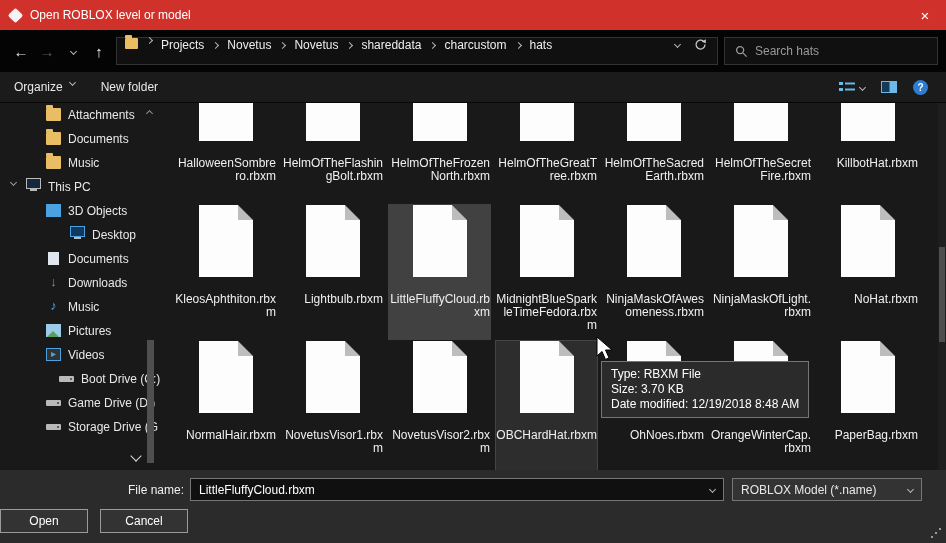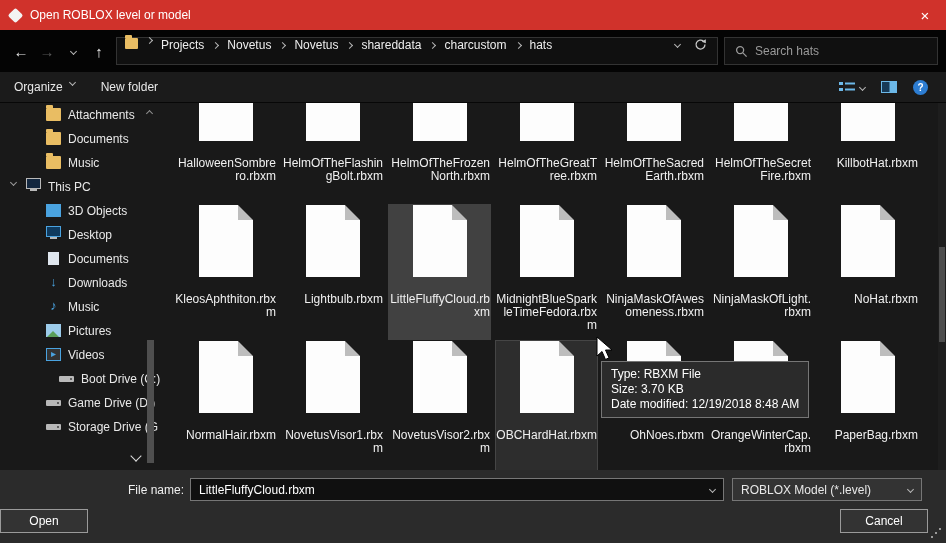--- a/index.html
+++ b/index.html
@@ -79,21 +79,21 @@
 
   
   .footer{position:absolute;left:0;bottom:0;width:946px;height:73px;background:#2b2b2b;padding-top:8px}
   .frow1{display:flex;align-items:center}
   .fname-label{width:190px;text-align:right;padding-right:6px;color:#f0f0f0;flex:none}
   .combo{position:relative;width:534px;height:23px;margin-left:0;flex:none}
   .combo input{width:100%;height:100%;background:#101010;border:1px solid #767676;color:#fff;padding:0 26px 0 8px;font:inherit;outline:none}
   .dd{position:absolute;right:1px;top:1px;bottom:1px;width:22px;display:flex;align-items:center;justify-content:center}
   .select{margin-left:8px;width:190px;height:23px;background:#333;border:1px solid #767676;display:flex;align-items:center;padding:0 8px;gap:6px;flex:none}
   .select-label{flex:1;white-space:nowrap;overflow:hidden}
-  .frow2{display:flex;justify-content:space-between;padding-right:18px;margin-top:8px}
+  .frow2{display:flex;justify-content:flex-start;gap:12px;padding-right:18px;margin-top:8px}
   .btn{width:88px;height:24px;background:#333;border:1px solid #9a9a9a;color:#fff;display:flex;align-items:center;justify-content:center;font:inherit}
   .grip{position:absolute;right:5px;bottom:13px;width:2px;height:2px;background:#9a9a9a;box-shadow:-4px 4px 0 0 #9a9a9a,-8px 8px 0 0 #9a9a9a}
 </style>
 </head>
 <body>
 
 <div class="window">
 
   <div class="titlebar">
     <span class="app-icon"></span>
@@ -186,21 +186,21 @@
           </div>
           <div class="side-item" style="padding-left: 26px;">
             <span class="chev sm pc-chev"></span>
             <span class="ic ic-pc"></span>
             <span class="side-label">This PC</span>
           </div>
           <div class="side-item" style="padding-left: 46px;">
             <span class="ic ic-objects3d"></span>
             <span class="side-label">3D Objects</span>
           </div>
-          <div class="side-item" style="padding-left: 46px;">
+          <div class="side-item" style="padding-left: 70px;">
             <span class="ic ic-desktop"></span>
             <span class="side-label">Desktop</span>
           </div>
           <div class="side-item" style="padding-left: 46px;">
             <span class="ic ic-documents"></span>
             <span class="side-label">Documents</span>
           </div>
           <div class="side-item" style="padding-left: 46px;">
             <span class="ic ic-downloads"></span>
             <span class="side-label">Downloads</span>
@@ -342,21 +342,21 @@
   <div class="footer">
     <div class="frow1">
       <span class="fname-label">File name:</span>
       <span class="combo">
         <input value="LittleFluffyCloud.rbxm" style="">
         <span class="dd">
             <span class="chev sm"></span>
           </span>
       </span>
       <span class="select">
-        <span class="select-label">ROBLOX Model (*.level)</span>
+        <span class="select-label">ROBLOX Model (*.name)</span>
         <span class="chev sm"></span>
       </span>
     </div>
     <div class="frow2">
       <span class="btn">Open</span>
       <span class="btn">Cancel</span>
     </div>
   </div>
 
   <span class="grip"></span>

